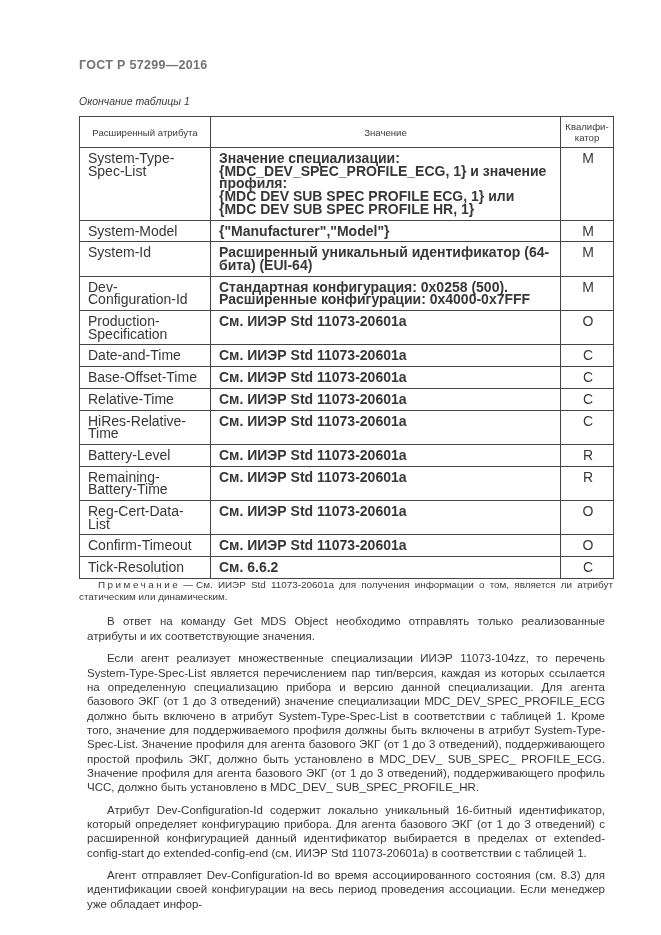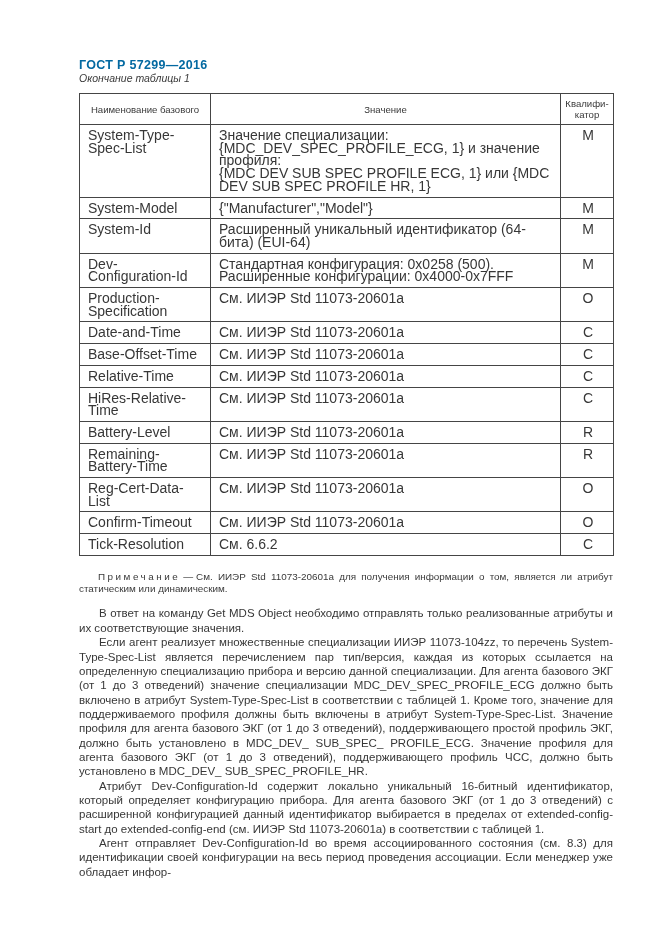--- a/index.html
+++ b/index.html
@@ -17,24 +17,25 @@
   }
   .page {
     position: absolute;
     left: 79px;
     top: 58px;
     width: 534px;
   }
   .doc-header {
     font-size: 12.5px;
     font-weight: bold;
-    color: #0369a1;
+    color: #737373;
     letter-spacing: 0.3px;
   }
   .caption {
+    margin-top: 23px;
     font-style: italic;
     font-size: 10.5px;
     color: #3a3a3a;
   }
   table.attr-table {
     margin-top: 9px;
     border-collapse: collapse;
     table-layout: fixed;
     width: 534px;
   }
@@ -54,40 +55,41 @@
   }
   table.attr-table td {
     font-size: 14px;
     line-height: 12.7px;
     vertical-align: top;
     padding: 4px 6px 4px 8px;
   }
   td.c-value {
     white-space: pre-line;
     padding-left: 10px;
+    font-weight: bold;
   }
   td.c-value i { font-style: italic; }
   td.c-qual {
     text-align: center;
     padding-left: 1px;
     padding-right: 1px;
   }
   .note {
-    margin: 15px 0 11px 0;
+    margin: 0 0 11px 0;
     font-size: 9.9px;
     line-height: 12.3px;
     text-align: justify;
     text-indent: 19px;
     color: #3a3a3a;
   }
   .note-label { letter-spacing: 2.5px; }
   .note-dash { padding: 0 3px; }
   .paragraphs { margin-top: 10px; }
   .body-paragraph {
-    margin: 0;
+    margin: 8px;
     font-size: 11.5px;
     line-height: 14.35px;
     text-align: justify;
     text-indent: 20px;
     color: #373737;
   }
 </style>
 </head>
 <body>
 
@@ -98,21 +100,21 @@
   <div class="caption">Окончание таблицы 1</div>
 
   <table class="attr-table">
     <colgroup>
       <col style="width:131px">
       <col style="width:350px">
       <col style="width:53px">
     </colgroup>
     <thead>
       <tr>
-        <th>Наименование базового</th>
+        <th>Расширенный атрибута</th>
         <th>Значение</th>
         <th>Квалифи-
 катор</th>
       </tr>
     </thead>
     <tbody>
         <tr>
     <td class="c-name">System-Type-Spec-List</td>
     <td class="c-value">Значение специализации:
 {MDC_DEV_SPEC_PROFILE_ECG, 1} и значение профиля:

